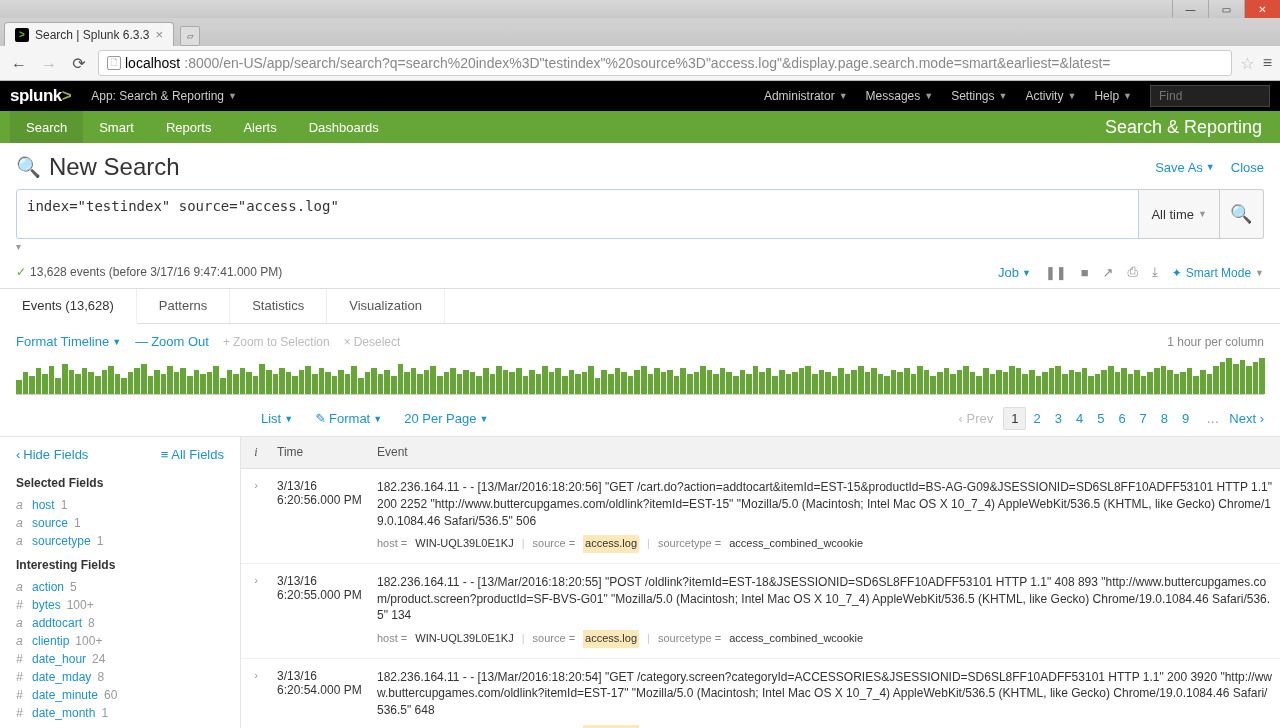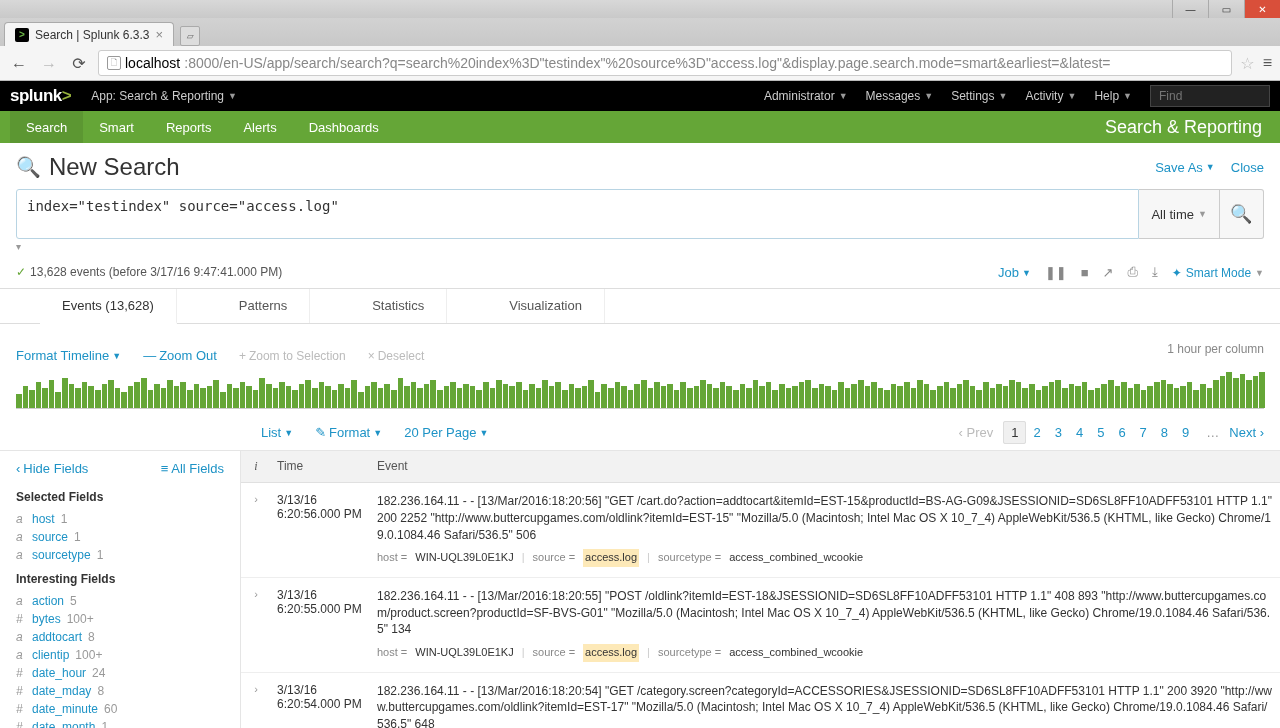--- a/index.html
+++ b/index.html
@@ -61,27 +61,27 @@
 
 .status-row { display:flex; align-items:center; justify-content:space-between; margin-top:8px; padding:4px 0 8px 0; font-size:12px; }
 .status-left { color:#555; display:flex; align-items:center; gap:4px; }
 .status-left .check { color:#65a637; }
 .status-right { display:flex; align-items:flex-end; gap:14px; }
 .job-ctrl { color:#888; font-size:13px; }
 .smart-mode { color:#1e93c6; display:flex; align-items:center; gap:4px; }
 
 
 .result-tabs { border-top:1px solid #ddd; border-bottom:1px solid #ddd; display:flex; margin:0 -16px; }
-.rtab { padding:9px 22px; font-size:13px; color:#555; border-right:1px solid #eee;margin-left:40px; }
+.rtab { padding:9px 22px; font-size:13px; color:#555; border-right:1px solid #eee; }
 .rtab.active { border-bottom:2px solid #fff; margin-bottom:-1px; background:#fff; color:#333; position:relative; }
 .rtab.active::after { content:''; position:absolute; left:0; right:0; bottom:-2px; height:2px; background:#fff; }
 
 
 .tl-controls { display:flex; align-items:center; justify-content:space-between; padding:10px 0 6px 0; font-size:12px; }
-.tl-left { display:flex; align-items:flex-end; gap:22px;margin-top:14px; }
+.tl-left { display:flex; align-items:flex-end; gap:14px; }
 .tl-disabled { color:#bbb; display:flex; align-items:center; gap:3px; }
 .tl-right { color:#888; }
 
 
 .timeline { display:flex; align-items:flex-end; gap:1px; height:40px; border-bottom:1px solid #ccc; padding-bottom:0; margin-bottom:2px; }
 .timeline .bar { flex:1; background:#65a637; min-width:2px; }
 
 
 .list-controls { display:flex; align-items:center; justify-content:space-between; padding:14px 0 10px 0; }
 .lc-left { display:flex; gap:22px; margin-left:245px; }

